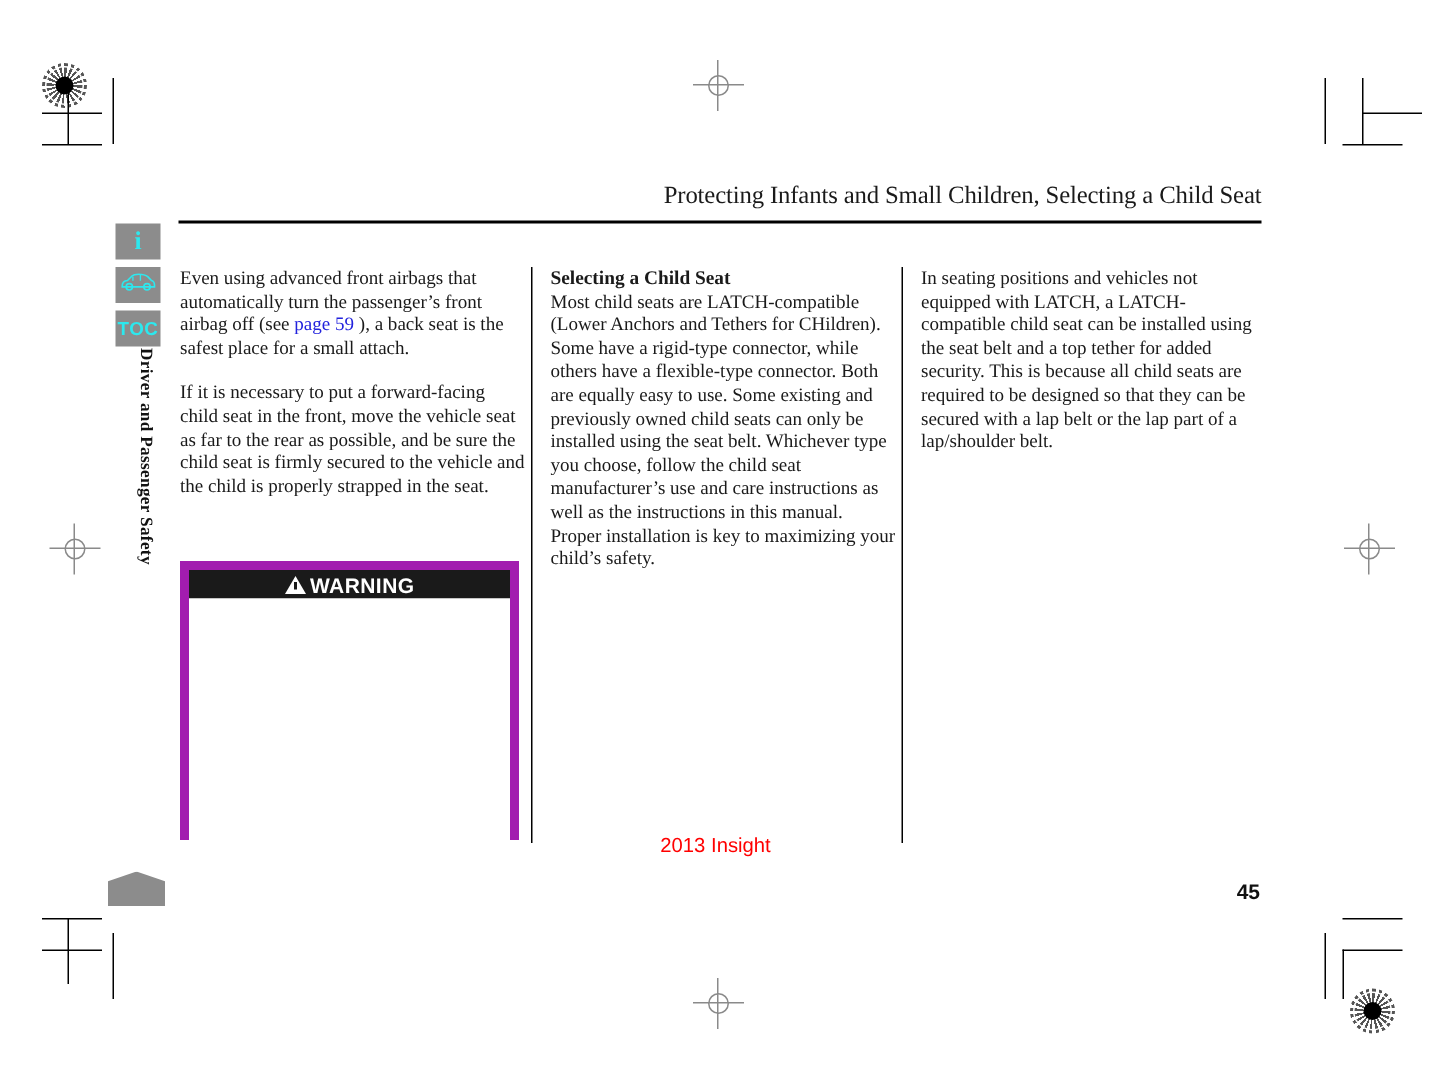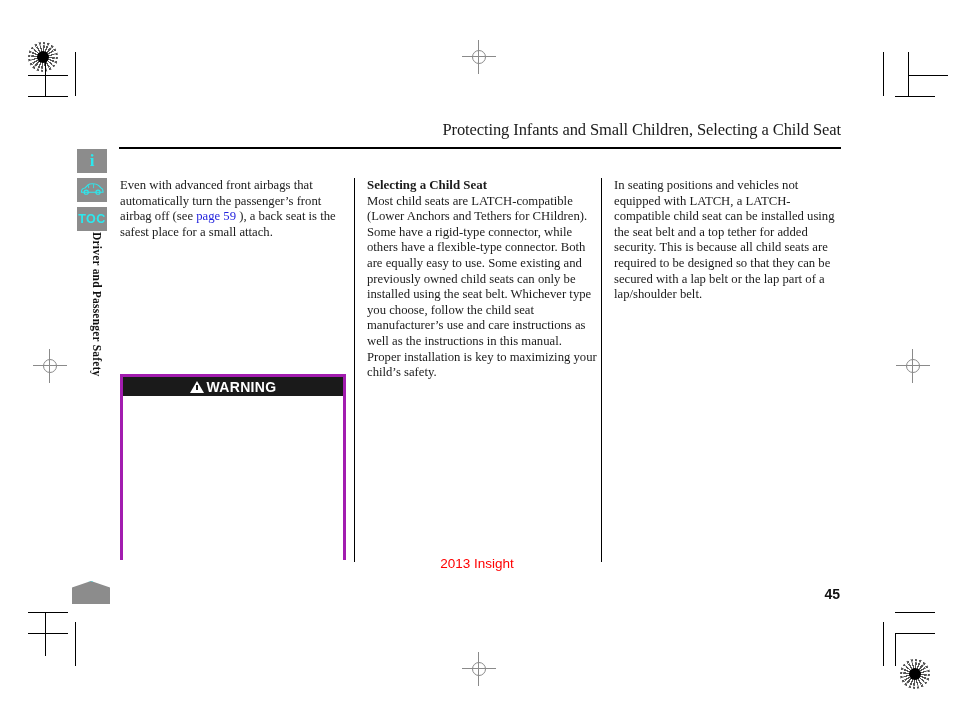--- a/index.html
+++ b/index.html
@@ -156,21 +156,21 @@
   #divider-1 { left: 354px; }
   #divider-2 { left: 601px; }
 
   
   .warning-box {
     position: absolute;
     left: 120px;
     top: 374px;
     width: 226px;
     height: 186px;
-    border: 3px solid #a21caf;
+    border: 6px solid #a21caf;
     box-sizing: border-box;
     background: #fff;
   }
   .warning-head {
     height: 19px;
     background: #1a1a1a;
     color: #fff;
     display: flex;
     align-items: center;
     justify-content: center;
@@ -313,21 +313,22 @@
 <div class="nav-btn" id="nav-toc">
   <span>TOC</span>
 </div>
 
 <div class="side-tab-label">Driver and Passenger Safety</div>
 
 <div class="col-divider" id="divider-1"></div>
 <div class="col-divider" id="divider-2"></div>
 
 <div class="col" id="col-1">
-  <p><span>Even with advanced front airbags that automatically turn the passenger’s front airbag off (see </span><a class="link" href="#">page 59</a><span> ), a back seat is the safest place for a small attach.</span></p>
+  <p><span>Even using advanced front airbags that automatically turn the passenger’s front airbag off (see </span><a class="link" href="#">page 59</a><span> ), a back seat is the safest place for a small attach.</span></p>
+  <p>If it is necessary to put a forward-facing child seat in the front, move the vehicle seat as far to the rear as possible, and be sure the child seat is firmly secured to the vehicle and the child is properly strapped in the seat.</p>
 </div>
 
 <div class="warning-box">
   <div class="warning-head">
     <span class="tri"></span>
     <span>WARNING</span>
   </div>
   <div class="warning-body"></div>
 </div>
 

